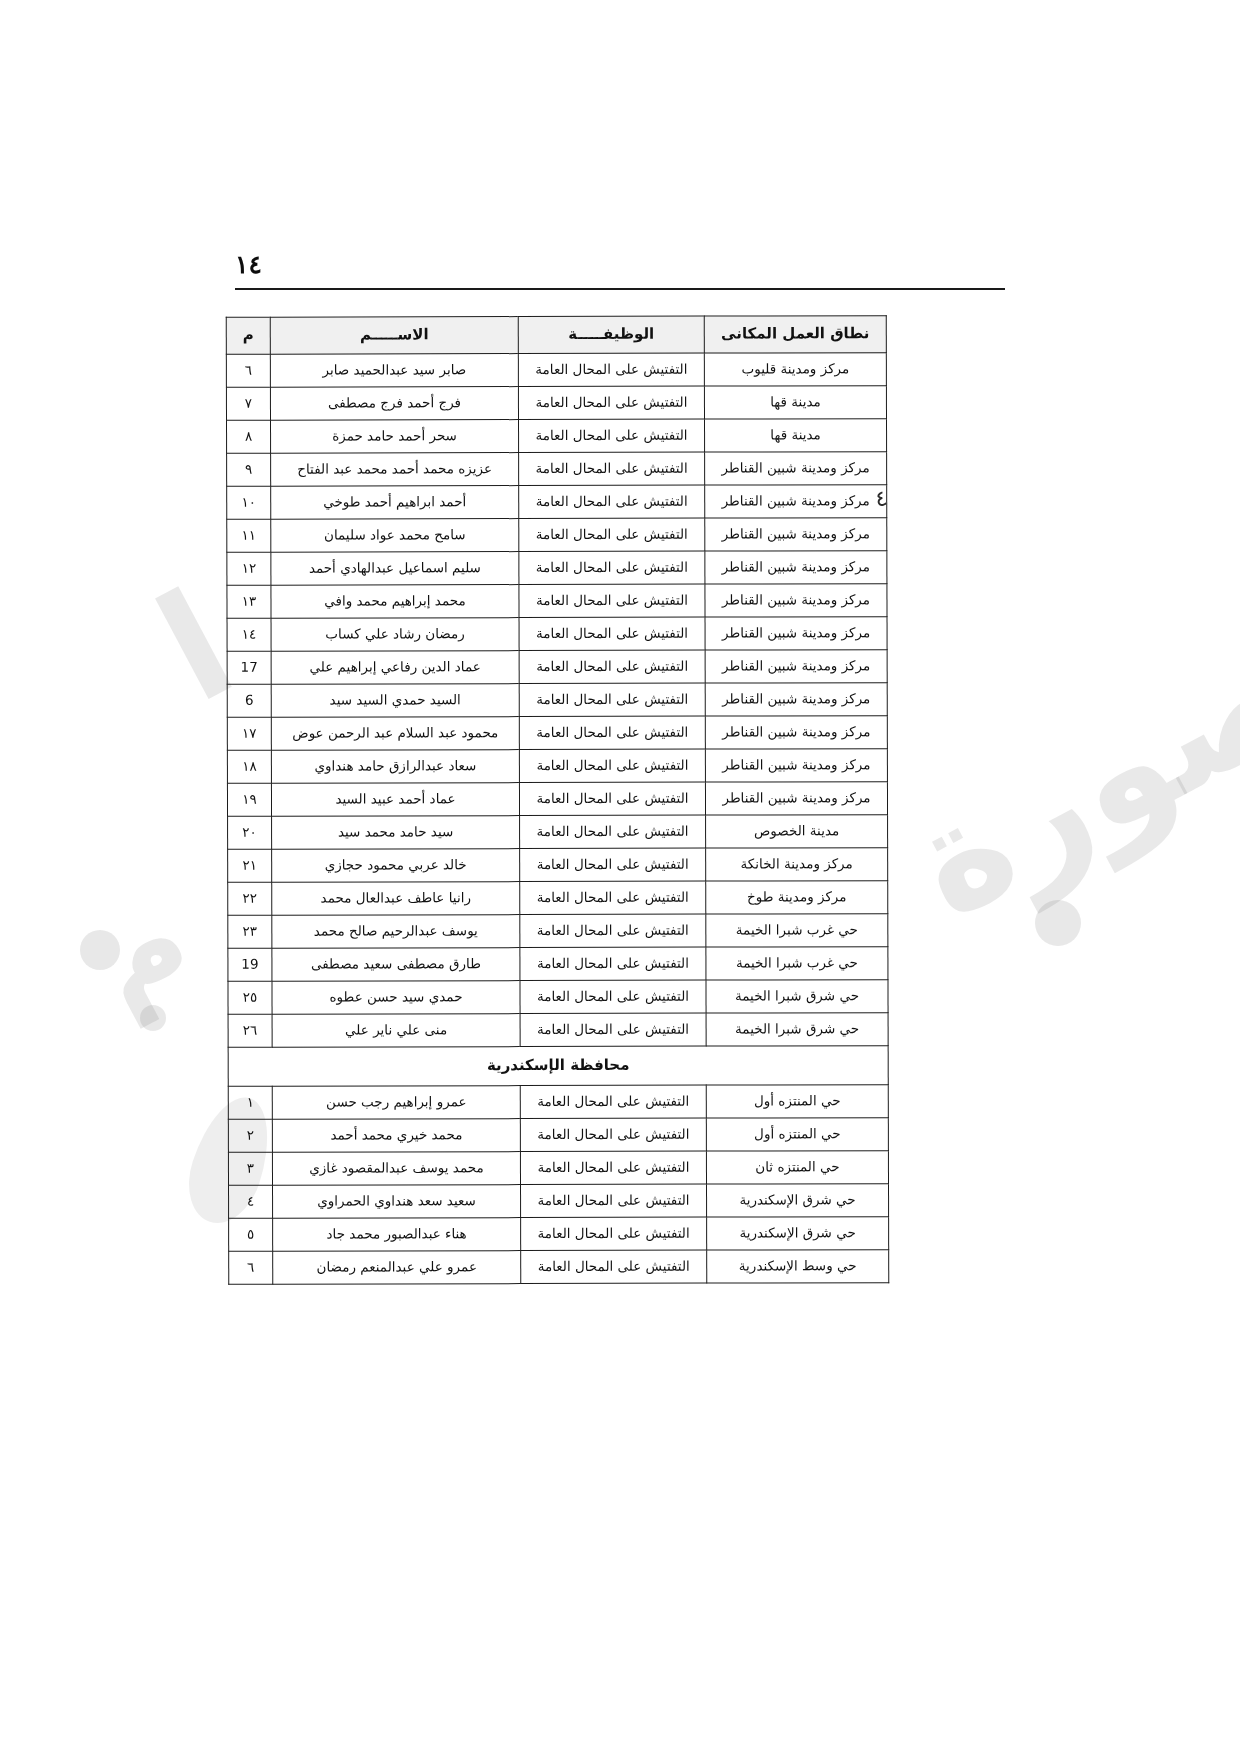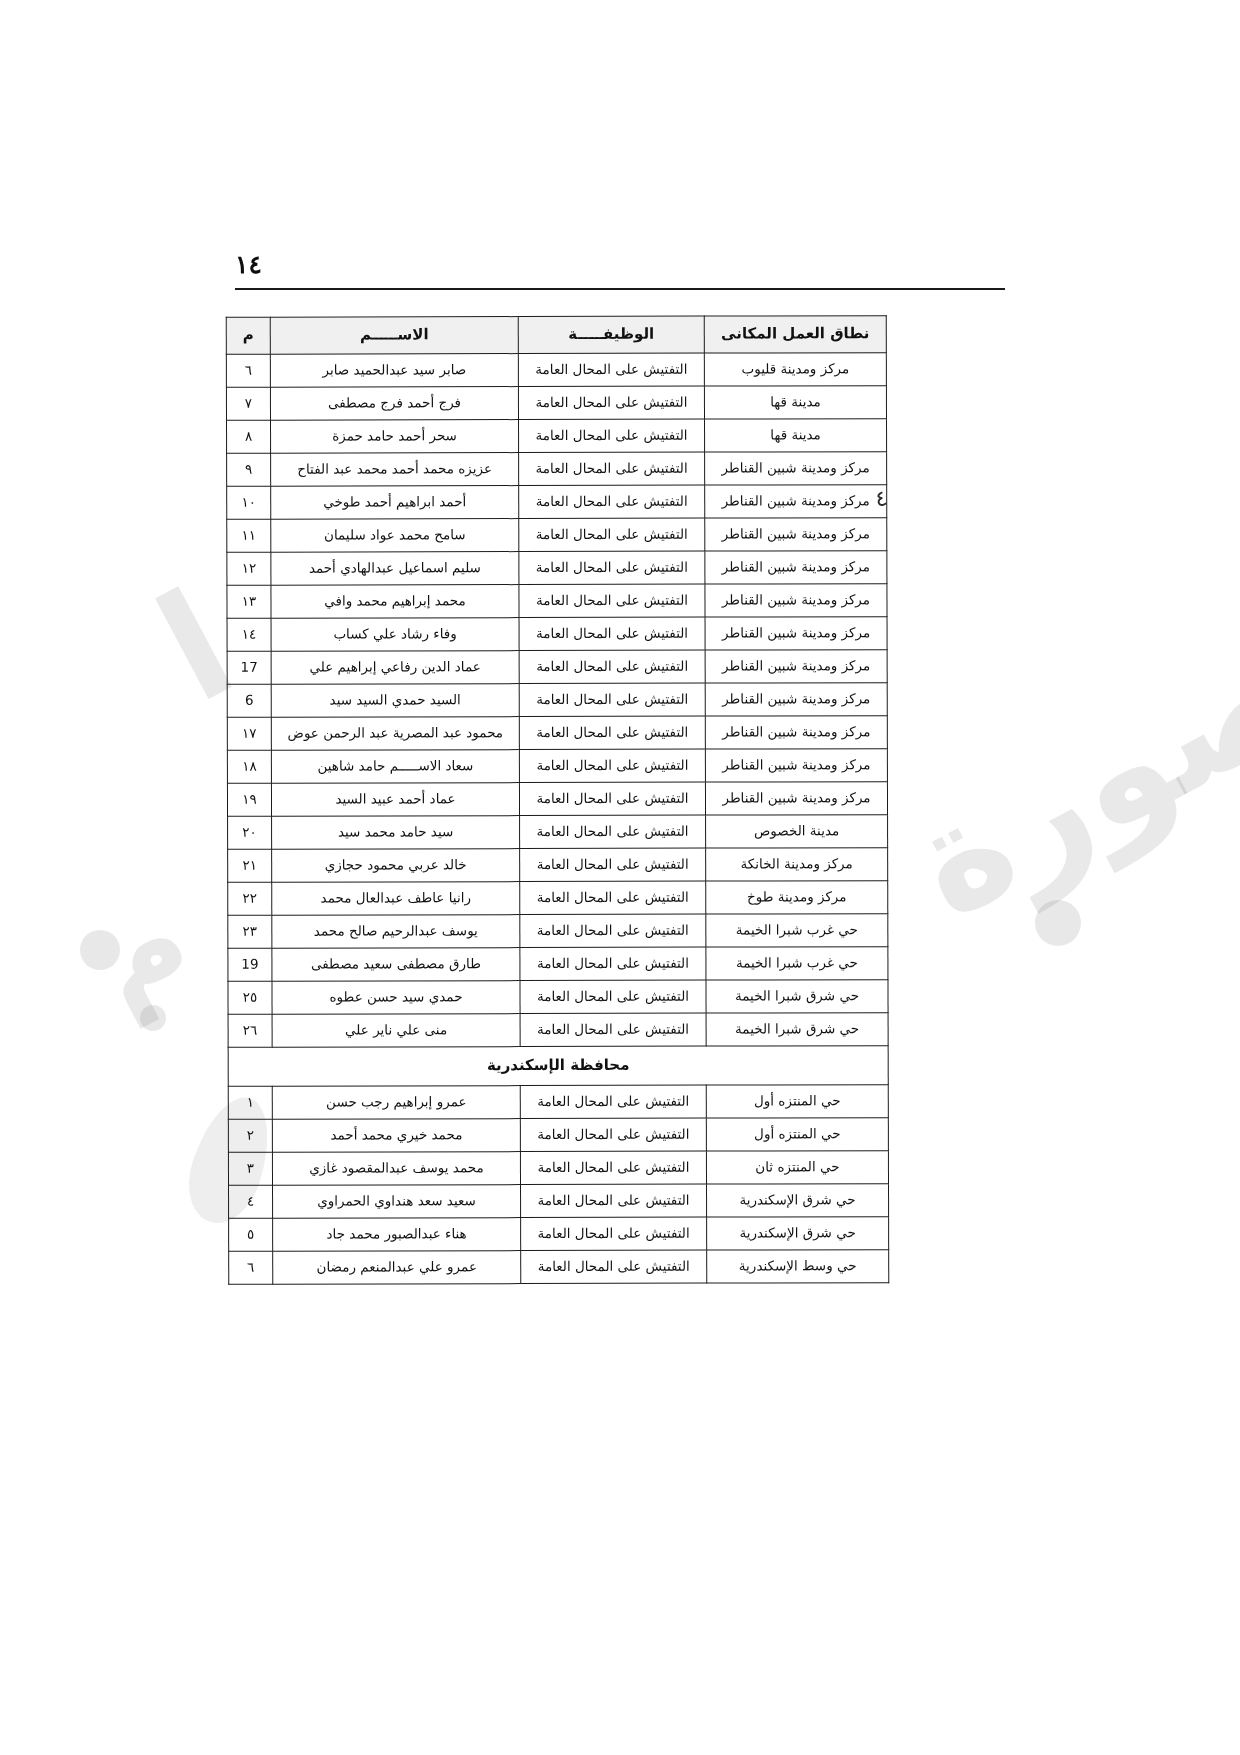--- a/index.html
+++ b/index.html
@@ -213,45 +213,45 @@
         </tr>
       <tr>
           <td class="scope">مركز ومدينة شبين القناطر</td>
           <td class="job">التفتيش على المحال العامة</td>
           <td class="name">محمد إبراهيم محمد وافي</td>
           <td class="num">١٣</td>
         </tr>
       <tr>
           <td class="scope">مركز ومدينة شبين القناطر</td>
           <td class="job">التفتيش على المحال العامة</td>
-          <td class="name">وفاء رشاد علي كساب</td>
+          <td class="name">رمضان رشاد علي كساب</td>
           <td class="num">١٤</td>
         </tr>
       <tr>
           <td class="scope">مركز ومدينة شبين القناطر</td>
           <td class="job">التفتيش على المحال العامة</td>
           <td class="name">عماد الدين رفاعي إبراهيم علي</td>
           <td class="num">17</td>
         </tr>
       <tr>
           <td class="scope">مركز ومدينة شبين القناطر</td>
           <td class="job">التفتيش على المحال العامة</td>
           <td class="name">السيد حمدي السيد سيد</td>
           <td class="num">6</td>
         </tr>
       <tr>
           <td class="scope">مركز ومدينة شبين القناطر</td>
           <td class="job">التفتيش على المحال العامة</td>
-          <td class="name">محمود عبد المصرية عبد الرحمن عوض</td>
+          <td class="name">محمود عبد السلام عبد الرحمن عوض</td>
           <td class="num">١٧</td>
         </tr>
       <tr>
           <td class="scope">مركز ومدينة شبين القناطر</td>
           <td class="job">التفتيش على المحال العامة</td>
-          <td class="name">سعاد الاســـــم حامد شاهين</td>
+          <td class="name">سعاد عبدالرازق حامد هنداوي</td>
           <td class="num">١٨</td>
         </tr>
       <tr>
           <td class="scope">مركز ومدينة شبين القناطر</td>
           <td class="job">التفتيش على المحال العامة</td>
           <td class="name">عماد أحمد عبيد السيد</td>
           <td class="num">١٩</td>
         </tr>
       <tr>
           <td class="scope">مدينة الخصوص</td>

